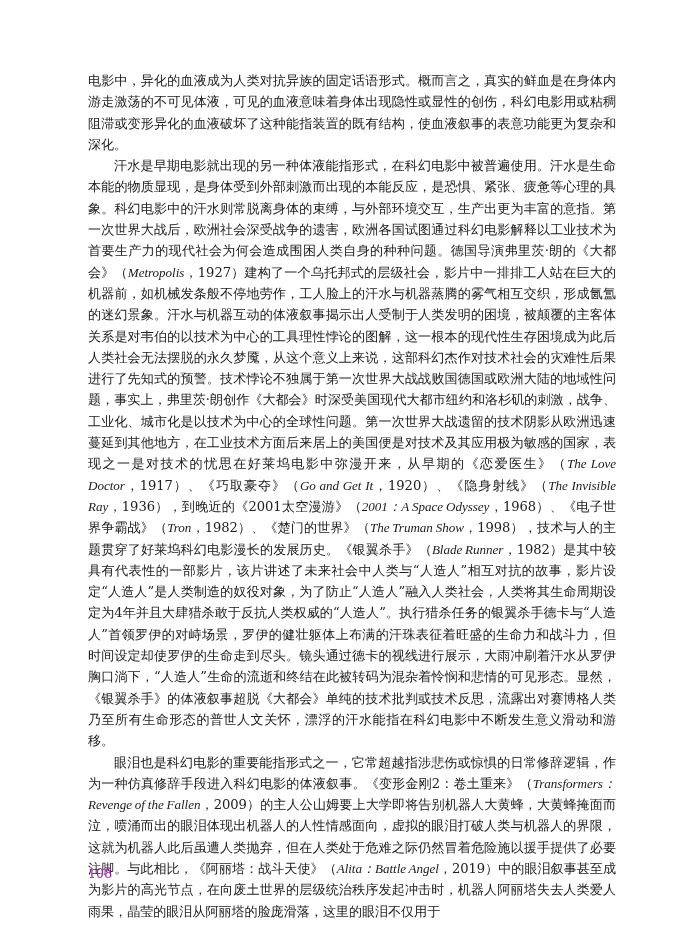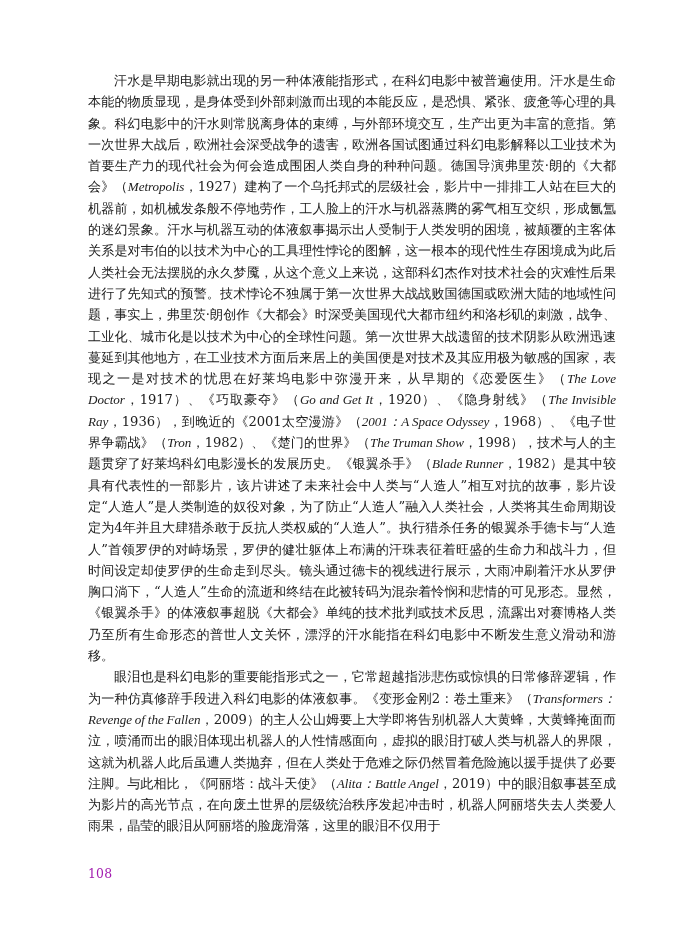--- a/index.html
+++ b/index.html
@@ -54,19 +54,20 @@
     color: #a21caf;
     letter-spacing: 0.2px;
   }
 </style>
 </head>
 <body>
 
 <div id="page">
 
   <div id="text-block">
+    <p class="para no-indent">电影中，异化的血液成为人类对抗异族的固定话语形式。概而言之，真实的鲜血是在身体内游走激荡的不可见体液，可见的血液意味着身体出现隐性或显性的创伤，科幻电影用或粘稠阻滞或变形异化的血液破坏了这种能指装置的既有结构，使血液叙事的表意功能更为复杂和深化。</p>
     <p class="para">汗水是早期电影就出现的另一种体液能指形式，在科幻电影中被普遍使用。汗水是生命本能的物质显现，是身体受到外部刺激而出现的本能反应，是恐惧、紧张、疲惫等心理的具象。科幻电影中的汗水则常脱离身体的束缚，与外部环境交互，生产出更为丰富的意指。第一次世界大战后，欧洲社会深受战争的遗害，欧洲各国试图通过科幻电影解释以工业技术为首要生产力的现代社会为何会造成围困人类自身的种种问题。德国导演弗里茨·朗的《大都会》（<span class="ital">Metropolis</span>，1927）建构了一个乌托邦式的层级社会，影片中一排排工人站在巨大的机器前，如机械发条般不停地劳作，工人脸上的汗水与机器蒸腾的雾气相互交织，形成氤氲的迷幻景象。汗水与机器互动的体液叙事揭示出人受制于人类发明的困境，被颠覆的主客体关系是对韦伯的以技术为中心的工具理性悖论的图解，这一根本的现代性生存困境成为此后人类社会无法摆脱的永久梦魇，从这个意义上来说，这部科幻杰作对技术社会的灾难性后果进行了先知式的预警。技术悖论不独属于第一次世界大战战败国德国或欧洲大陆的地域性问题，事实上，弗里茨·朗创作《大都会》时深受美国现代大都市纽约和洛杉矶的刺激，战争、工业化、城市化是以技术为中心的全球性问题。第一次世界大战遗留的技术阴影从欧洲迅速蔓延到其他地方，在工业技术方面后来居上的美国便是对技术及其应用极为敏感的国家，表现之一是对技术的忧思在好莱坞电影中弥漫开来，从早期的《恋爱医生》（<span class="ital">The Love Doctor</span>，1917）、《巧取豪夺》（<span class="ital">Go and Get It</span>，1920）、《隐身射线》（<span class="ital">The Invisible Ray</span>，1936），到晚近的《2001太空漫游》（<span class="ital">2001：A Space Odyssey</span>，1968）、《电子世界争霸战》（<span class="ital">Tron</span>，1982）、《楚门的世界》（<span class="ital">The Truman Show</span>，1998），技术与人的主题贯穿了好莱坞科幻电影漫长的发展历史。《银翼杀手》（<span class="ital">Blade Runner</span>，1982）是其中较具有代表性的一部影片，该片讲述了未来社会中人类与“人造人”相互对抗的故事，影片设定“人造人”是人类制造的奴役对象，为了防止“人造人”融入人类社会，人类将其生命周期设定为4年并且大肆猎杀敢于反抗人类权威的“人造人”。执行猎杀任务的银翼杀手德卡与“人造人”首领罗伊的对峙场景，罗伊的健壮躯体上布满的汗珠表征着旺盛的生命力和战斗力，但时间设定却使罗伊的生命走到尽头。镜头通过德卡的视线进行展示，大雨冲刷着汗水从罗伊胸口淌下，“人造人”生命的流逝和终结在此被转码为混杂着怜悯和悲情的可见形态。显然，《银翼杀手》的体液叙事超脱《大都会》单纯的技术批判或技术反思，流露出对赛博格人类乃至所有生命形态的普世人文关怀，漂浮的汗水能指在科幻电影中不断发生意义滑动和游移。</p>
     <p class="para">眼泪也是科幻电影的重要能指形式之一，它常超越指涉悲伤或惊惧的日常修辞逻辑，作为一种仿真修辞手段进入科幻电影的体液叙事。《变形金刚2：卷土重来》（<span class="ital">Transformers：Revenge of the Fallen</span>，2009）的主人公山姆要上大学即将告别机器人大黄蜂，大黄蜂掩面而泣，喷涌而出的眼泪体现出机器人的人性情感面向，虚拟的眼泪打破人类与机器人的界限，这就为机器人此后虽遭人类抛弃，但在人类处于危难之际仍然冒着危险施以援手提供了必要注脚。与此相比，《阿丽塔：战斗天使》（<span class="ital">Alita：Battle Angel</span>，2019）中的眼泪叙事甚至成为影片的高光节点，在向废土世界的层级统治秩序发起冲击时，机器人阿丽塔失去人类爱人雨果，晶莹的眼泪从阿丽塔的脸庞滑落，这里的眼泪不仅用于</p>
   </div>
 
   <div id="page-number">108</div>
 
 </div>
 
 </body></html>

